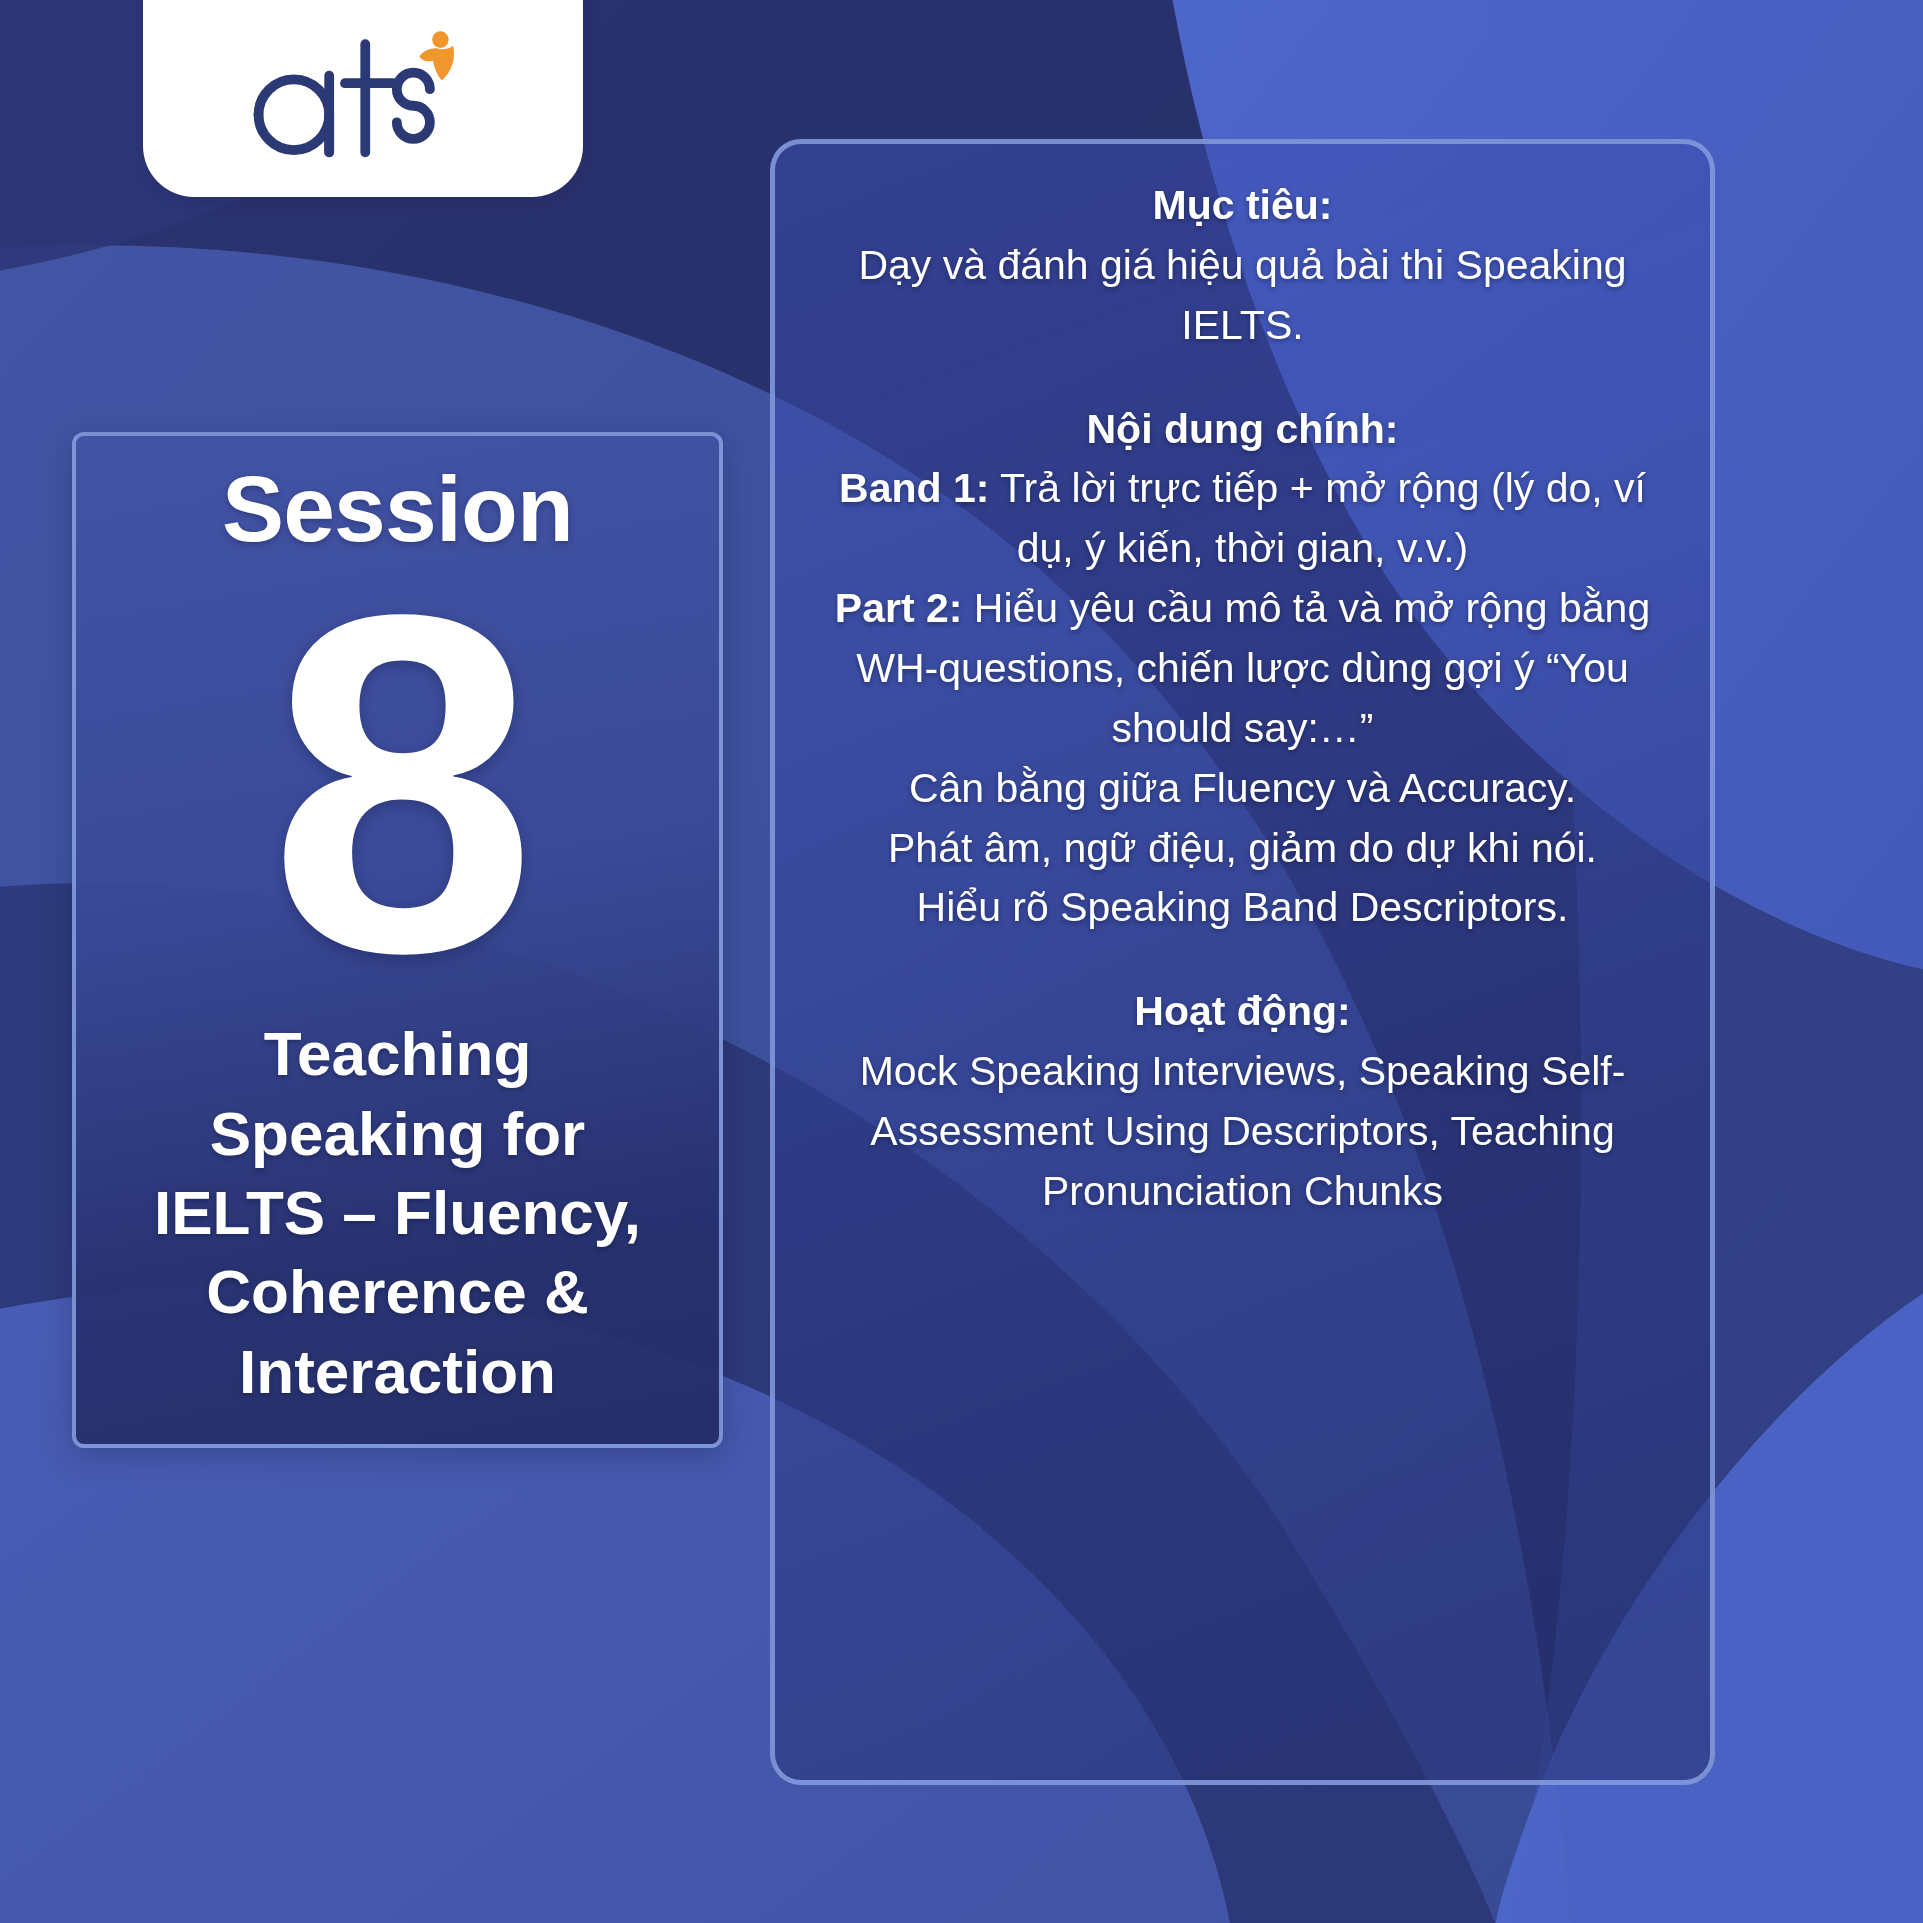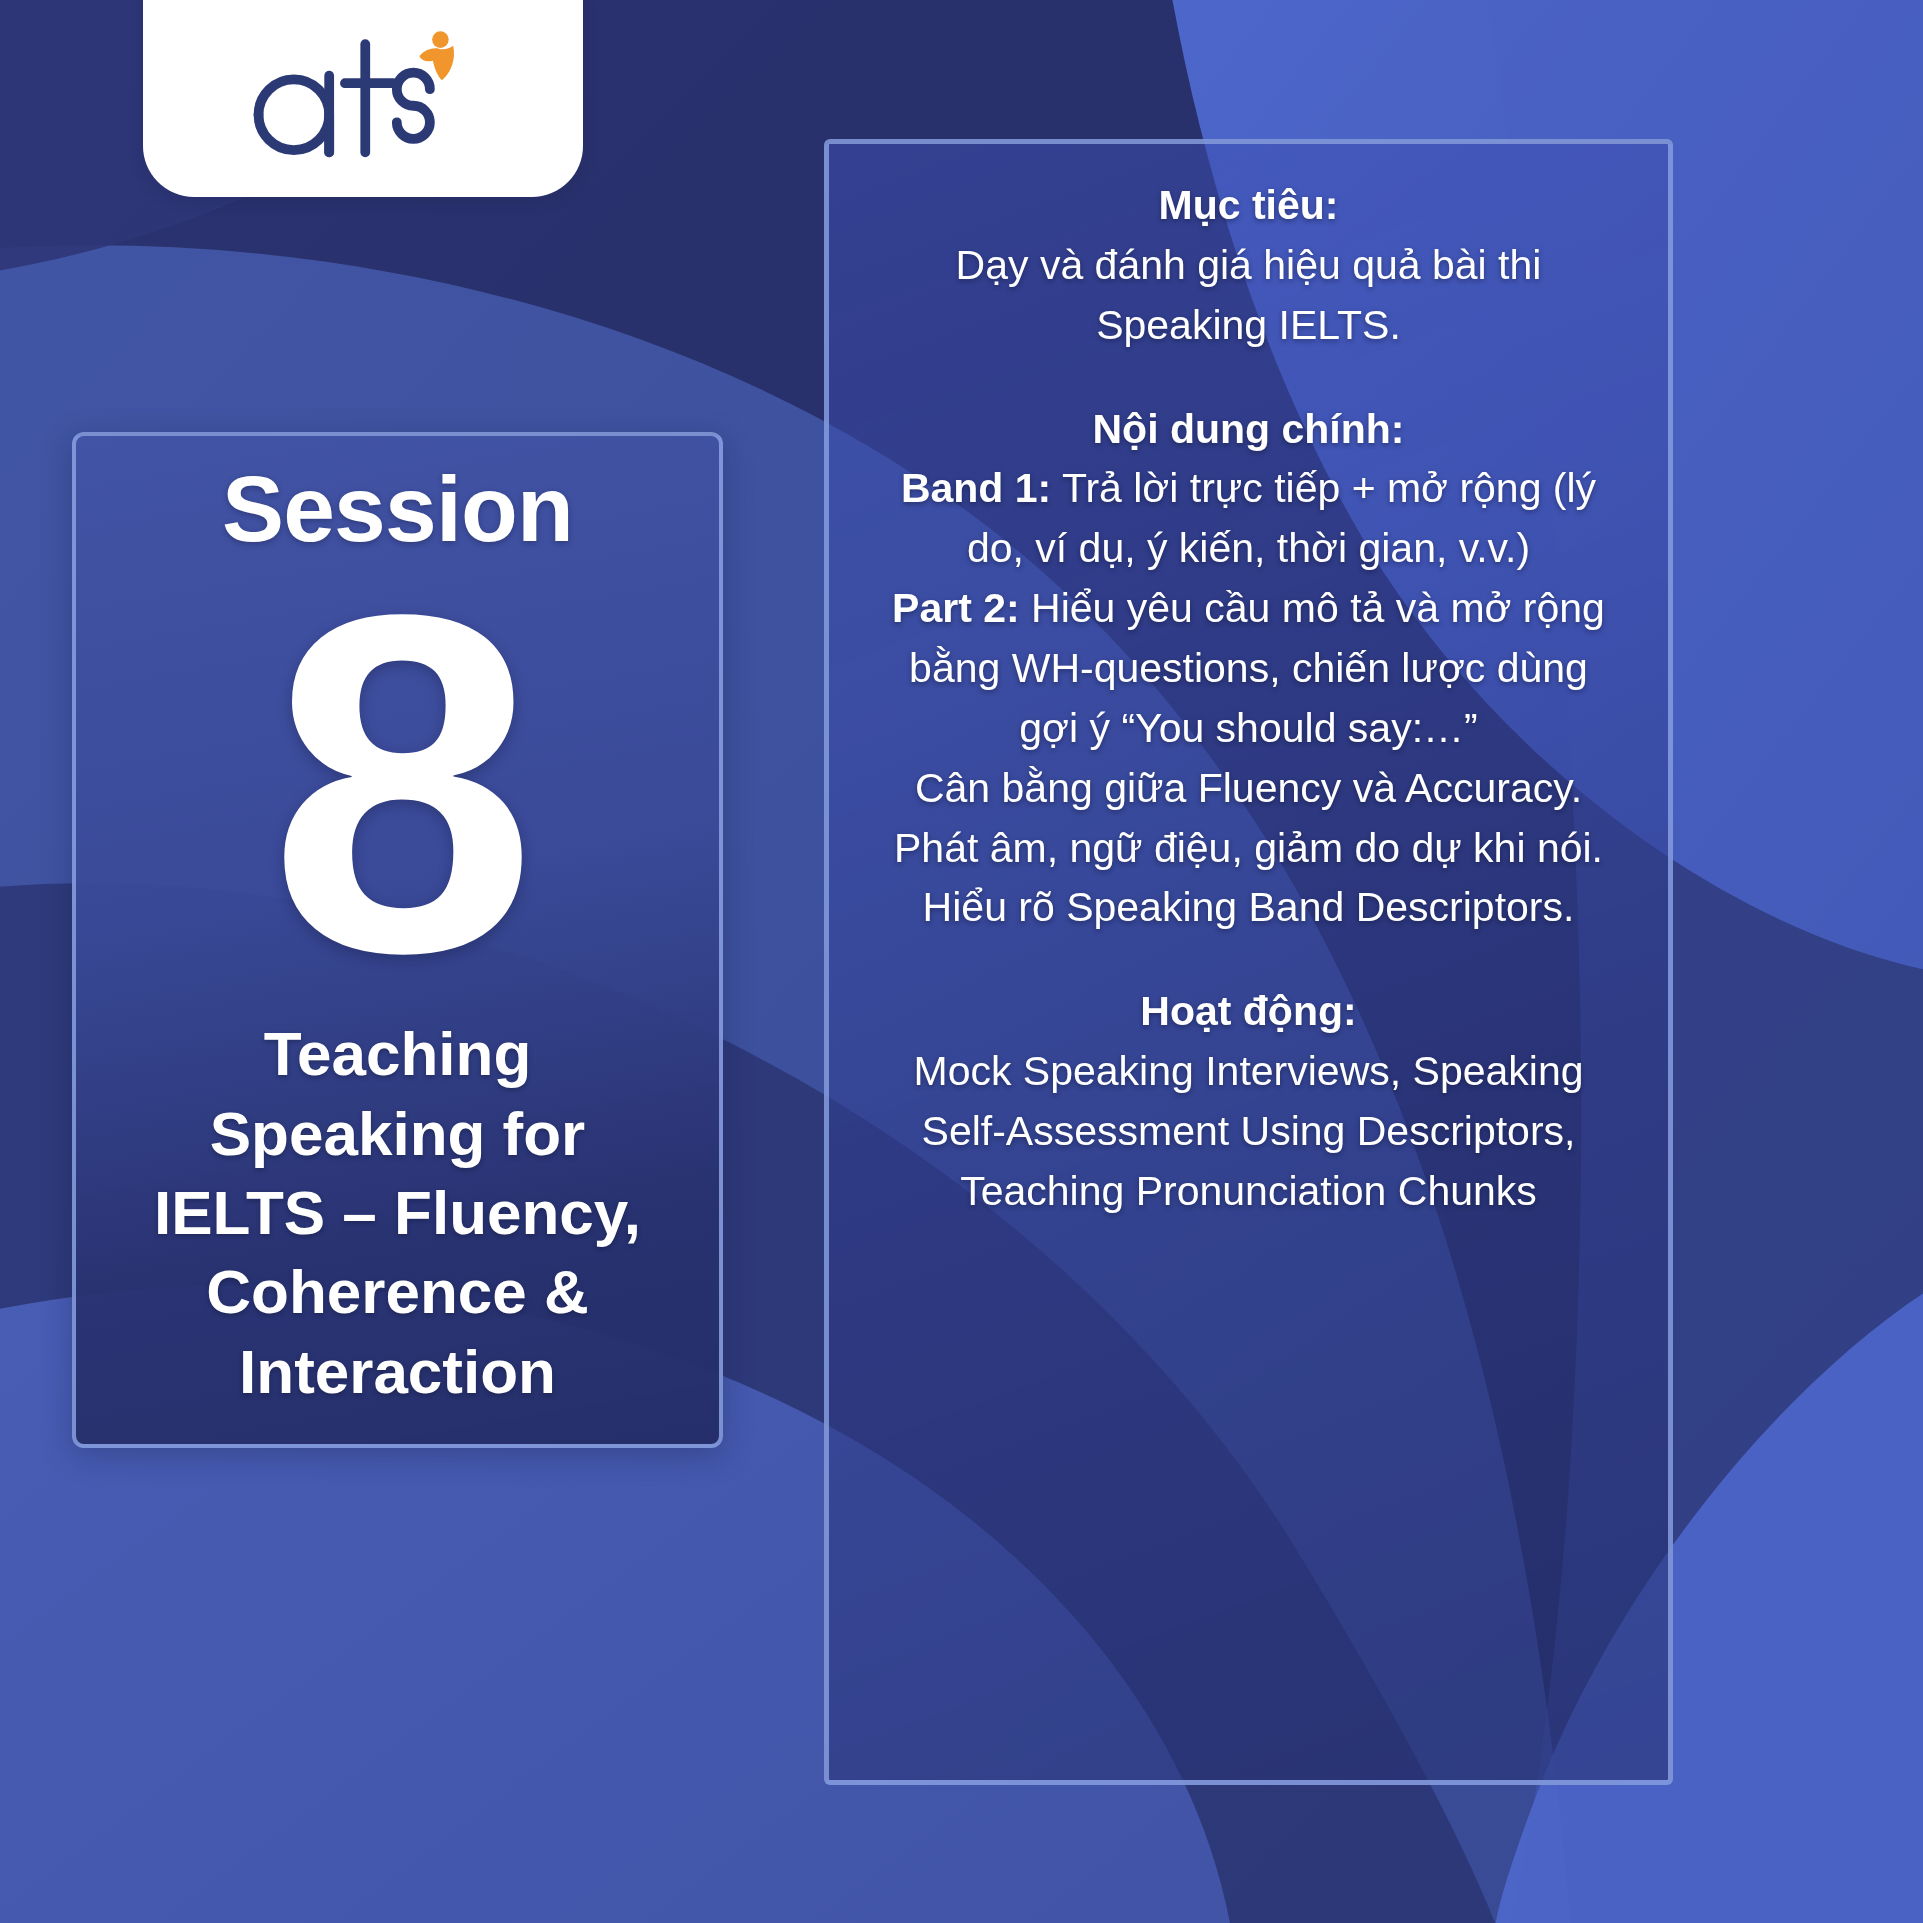--- a/index.html
+++ b/index.html
@@ -93,27 +93,27 @@
     font-weight: bold;
     line-height: 1.28;
     text-align: center;
     text-shadow: 0 1.5px 5.3px rgba(12,17,46,0.4);
     max-width: 526px;
   }
 
   
   #content-card {
     position: absolute;
-    left: 824px;
+    left: 770px;
     top: 139px;
-    width: 849px;
+    width: 945px;
     height: 1646px;
     box-sizing: border-box;
     border: 5.3px solid rgba(138,161,226,0.82);
-    border-radius: 6px;
+    border-radius: 31px;
     background: linear-gradient(160deg,
                 rgba(62,80,180,0.52) 0%,
                 rgba(56,72,166,0.50) 30%,
                 rgba(44,56,132,0.54) 62%,
                 rgba(38,48,112,0.58) 100%);
     padding: 32px 48px 30px 48px;
     overflow: hidden;
   }
   #content-body {
     text-align: center;

